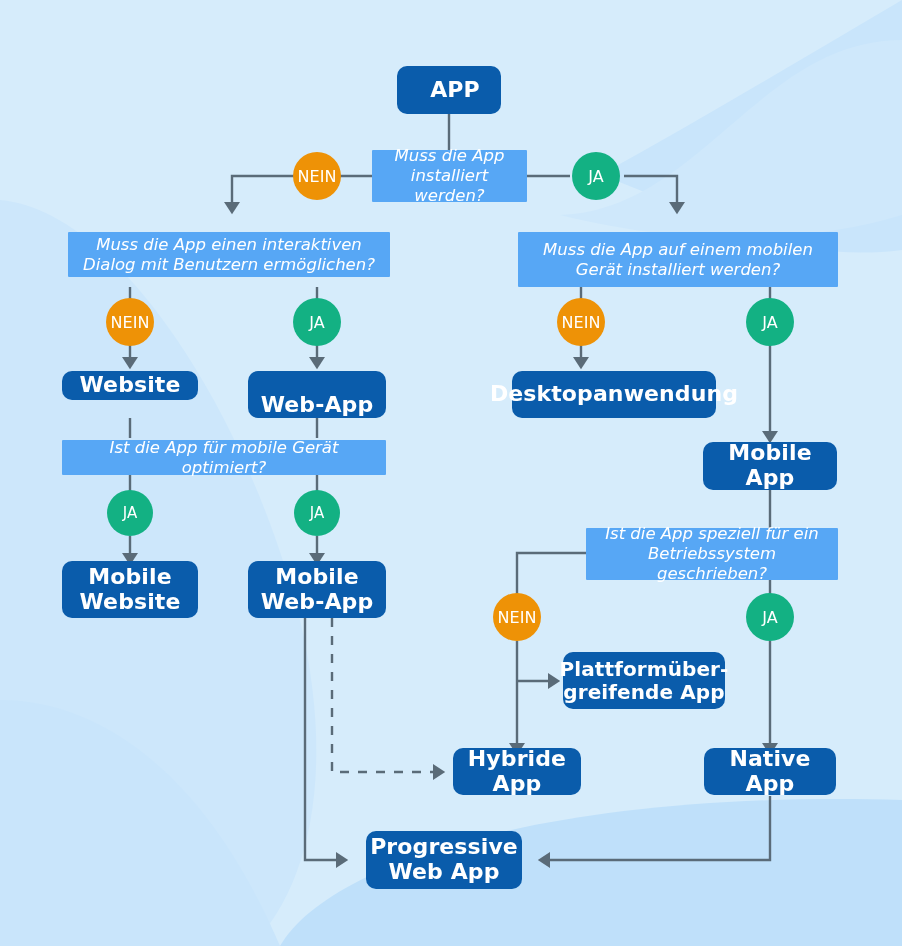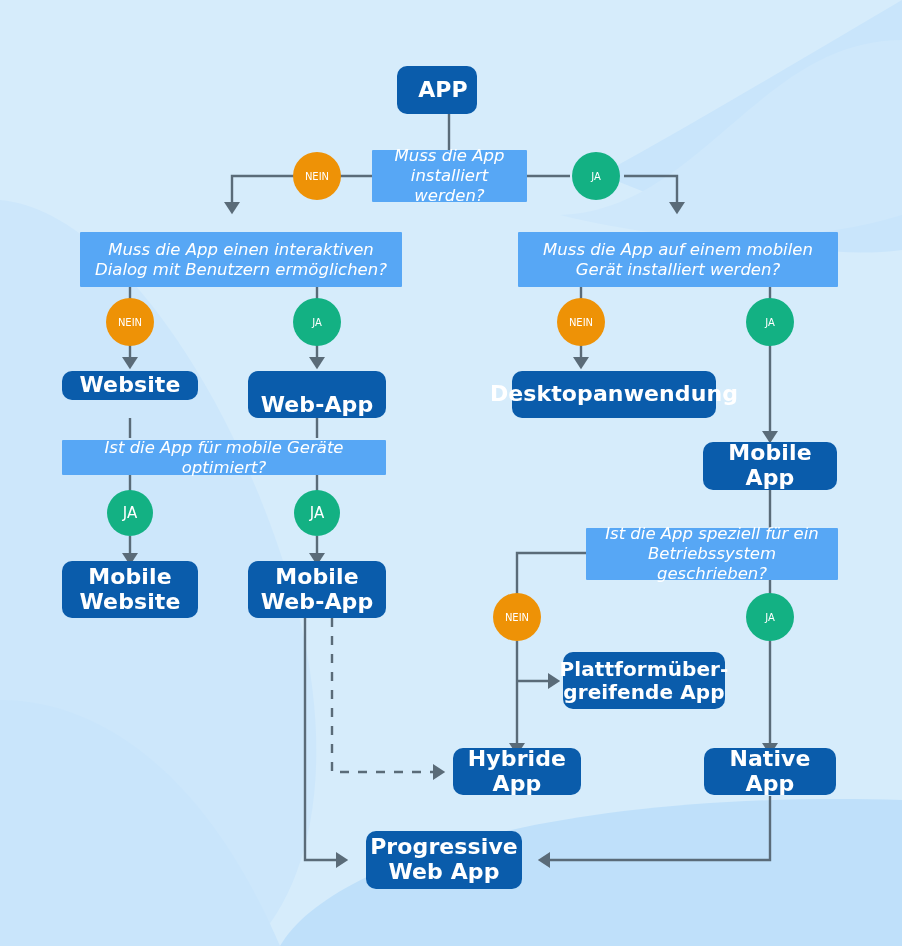--- a/index.html
+++ b/index.html
@@ -39,21 +39,21 @@
     padding:6px 10px;
     border-radius:1px;
   }
 
   
   .badge{
     position:absolute;
     border-radius:50%;
     display:flex;align-items:center;justify-content:center;
     color:#ffffff;
-    font-size:10px;
+    font-size:16px;
     box-sizing:border-box;
   }
   .badge.no{background:#EE9206;}
   .badge.yes{background:#13B183;}
   .badge.sm{font-size:15px;}
 </style>
 </head>
 <body>
 
 <div id="stage">
@@ -121,50 +121,50 @@
       <path d="M305,618 L305,860 L341,860" marker-end="url(#ah)"></path>
     </g>
 
     <g stroke="#5a6b78" stroke-width="2.4" fill="none" stroke-dasharray="9 9">
       <path d="M332,618 L332,772 L438,772" marker-end="url(#ah)"></path>
     </g>
   </svg>
 
   <div id="nodes">
 
-    <div class="node res big" style="left:397px;top:66px;width:80px;height:48px;padding-left:12px;">
+    <div class="node res big" style="left:397px;top:66px;width:104px;height:48px;padding-left:12px;">
       <span>APP</span>
     </div>
 
     <div class="node q" style="left:372px;top:150px;width:155px;height:52px;">
       <span>Muss die App installiert werden?</span>
     </div>
 
-    <div class="node q" style="left:80px;top:232px;width:322px;height:55px;">
+    <div class="node q" style="left:68px;top:232px;width:322px;height:45px;">
       <span>Muss die App einen interaktiven Dialog mit Benutzern ermöglichen?</span>
     </div>
 
     <div class="node q" style="left:518px;top:232px;width:320px;height:55px;">
       <span>Muss die App auf einem mobilen Gerät installiert werden?</span>
     </div>
 
     <div class="node res big" style="left:62px;top:371px;width:136px;height:29px;">
       <span>Website</span>
     </div>
 
     <div class="node res big" style="left:248px;top:371px;width:138px;height:47px;align-items:flex-end;">
       <span>Web-App</span>
     </div>
 
     <div class="node res big" style="left:512px;top:371px;width:204px;height:47px;">
       <span>Desktopanwendung</span>
     </div>
 
     <div class="node q" style="left:62px;top:440px;width:324px;height:35px;">
-      <span>Ist die App für mobile Geräte optimiert?</span>
+      <span>Ist die App für mobile Gerät optimiert?</span>
     </div>
 
     <div class="node res big" style="left:62px;top:561px;width:136px;height:57px;">
       <span>Mobile Website</span>
     </div>
 
     <div class="node res big" style="left:248px;top:561px;width:138px;height:57px;">
       <span>Mobile Web-App</span>
     </div>
 

